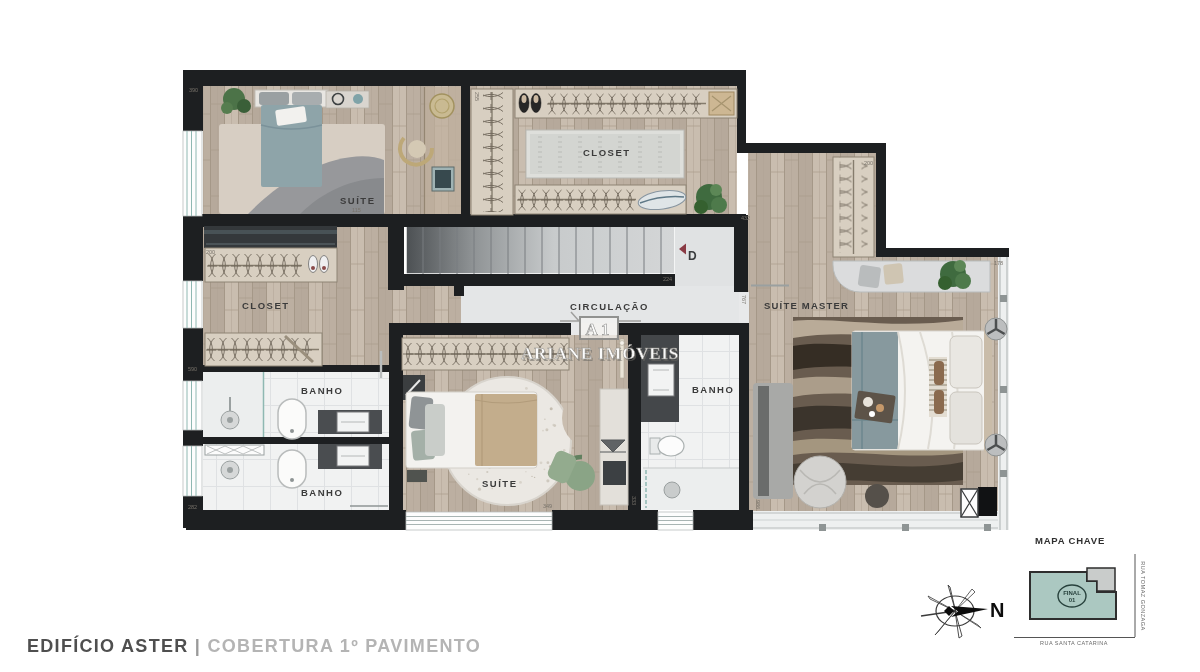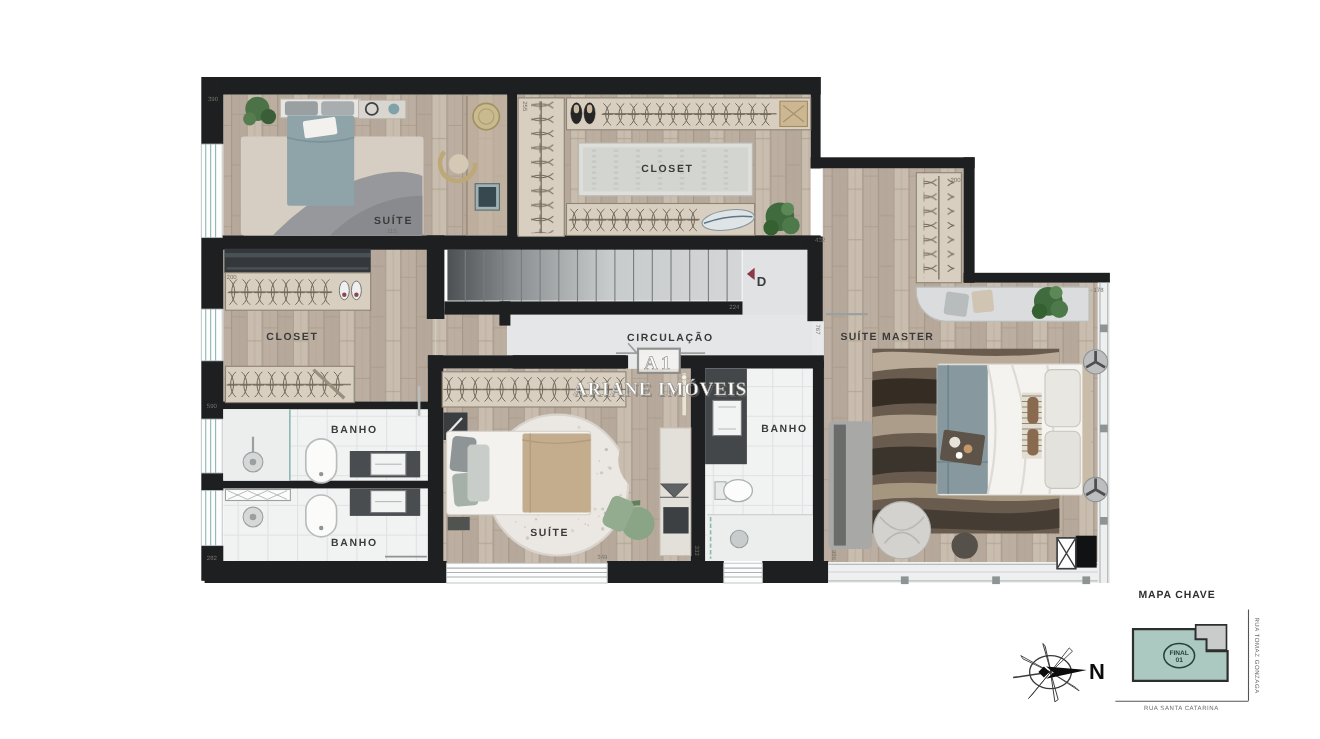--- a/index.html
+++ b/index.html
@@ -544,20 +544,27 @@
 <path d="M560,321 h19 M619,321 h22 M571,312 l8,9" stroke="#9a9a98" stroke-width="1.5" fill="none"></path>
 <rect x="580" y="317" width="38" height="22" fill="#f5f4f2" fill-opacity="0.75" stroke="#8b8b89" stroke-width="2"></rect>
 <text x="599" y="335" text-anchor="middle" font-family="Liberation Serif, serif" font-size="17" font-weight="bold" fill="#fdfdfc" stroke="#8b8b89" stroke-width="0.6" letter-spacing="3">A1</text>
 </g>
 
 <text x="601.5" y="360.5" text-anchor="middle" font-family="Liberation Serif, serif" font-size="17" font-weight="bold" fill="#6b6964" letter-spacing="0.8" opacity="0.55">ARIANE IMÓVEIS</text>
 <text x="600" y="359" text-anchor="middle" font-family="Liberation Serif, serif" font-size="17" font-weight="bold" fill="#ffffff" stroke="#8d8b86" stroke-width="0.5" letter-spacing="0.8" opacity="0.97">ARIANE IMÓVEIS</text>
 </svg>
 
 
+<div style="position:absolute;left:27px;top:636px;font-size:18px;font-weight:bold;letter-spacing:1.3px;white-space:nowrap;">
+
+<span style="color:#4f4f4f;">EDIFÍCIO ASTER</span>
+<span style="color:#9a9a9a;"> | </span>
+
+<span style="color:#b4b4b4;">COBERTURA 1º PAVIMENTO</span>
+</div>
 
 <svg width="1200" height="672" viewBox="0 0 1200 672" style="position:absolute;left:0;top:0;">
 
 <text x="1070" y="544" text-anchor="middle" font-family="Liberation Sans, sans-serif" font-size="9.5" font-weight="bold" fill="#2f2f2f" letter-spacing="0.8">MAPA CHAVE</text>
 
 <path d="M1030,572 H1087 V581 H1097 V592 H1116 V619 H1030 Z" fill="#abc8c1" stroke="#2e2e2e" stroke-width="2"></path>
 
 <path d="M1087,568 H1115 V591 H1097 V581 H1087 Z" fill="#c9cccb" stroke="#2e2e2e" stroke-width="1.5"></path>
 
 <ellipse cx="1072" cy="596" rx="14" ry="11" fill="none" stroke="#27413c" stroke-width="1.4"></ellipse>

